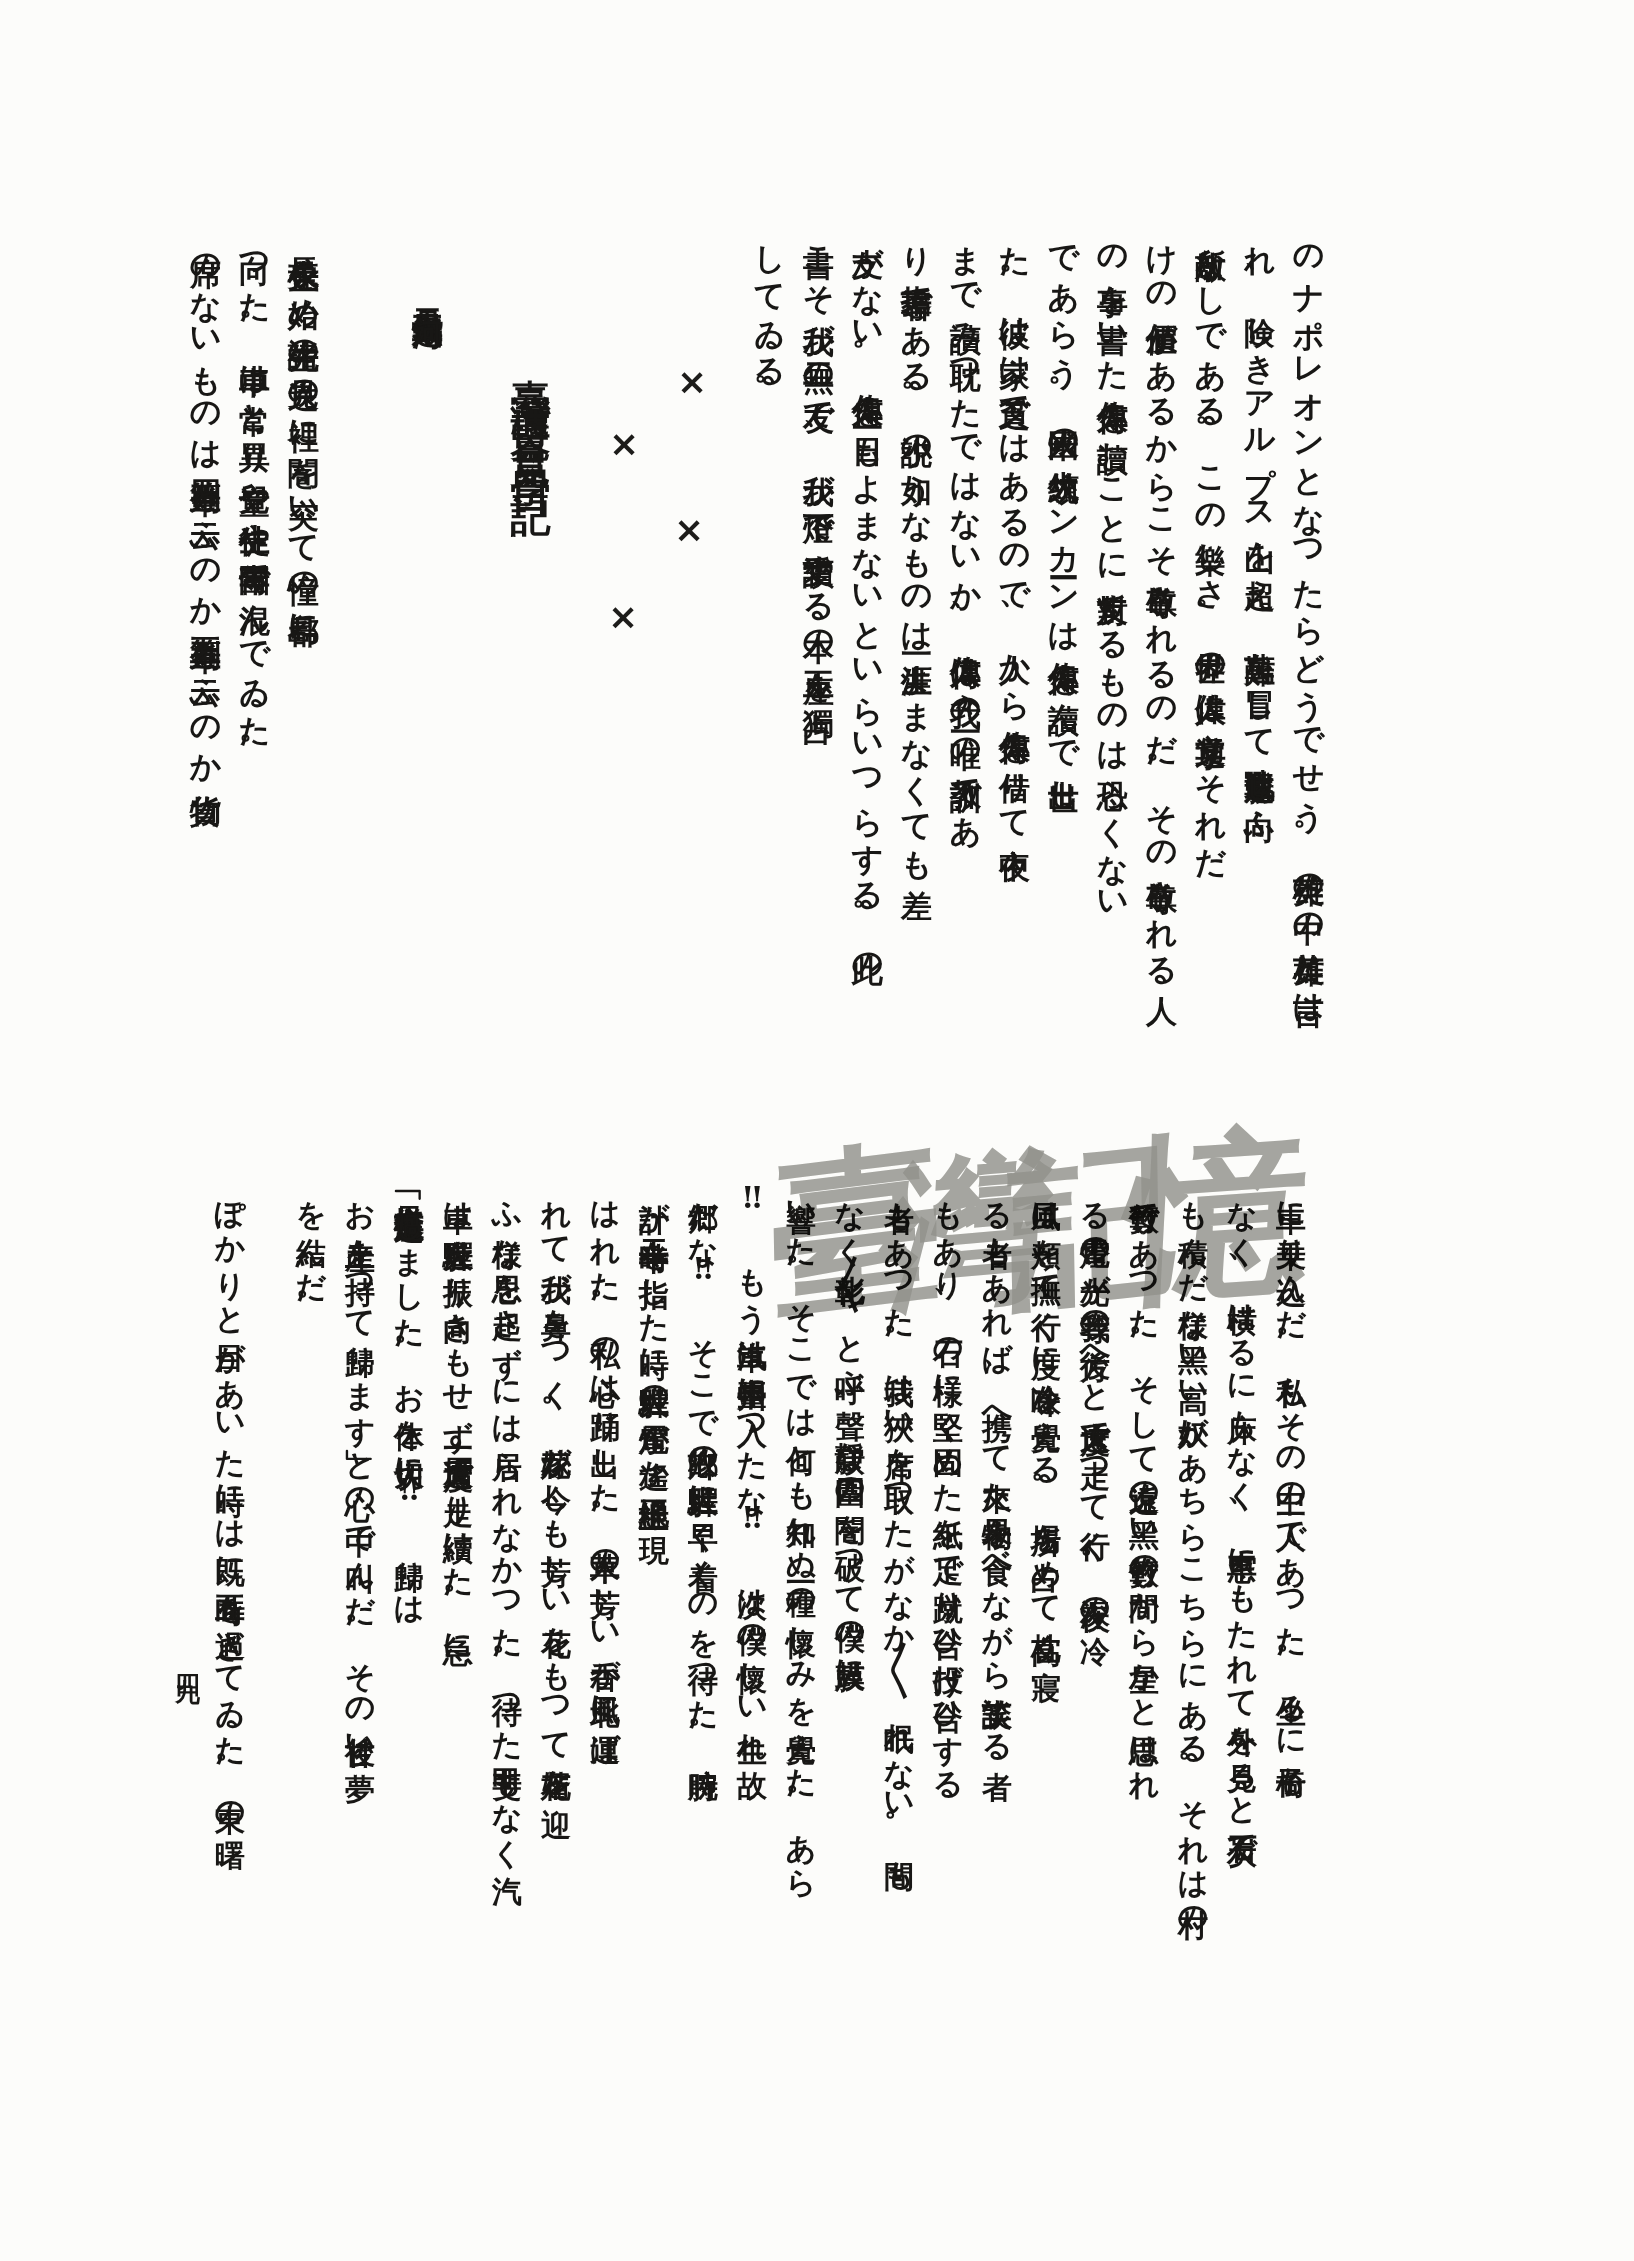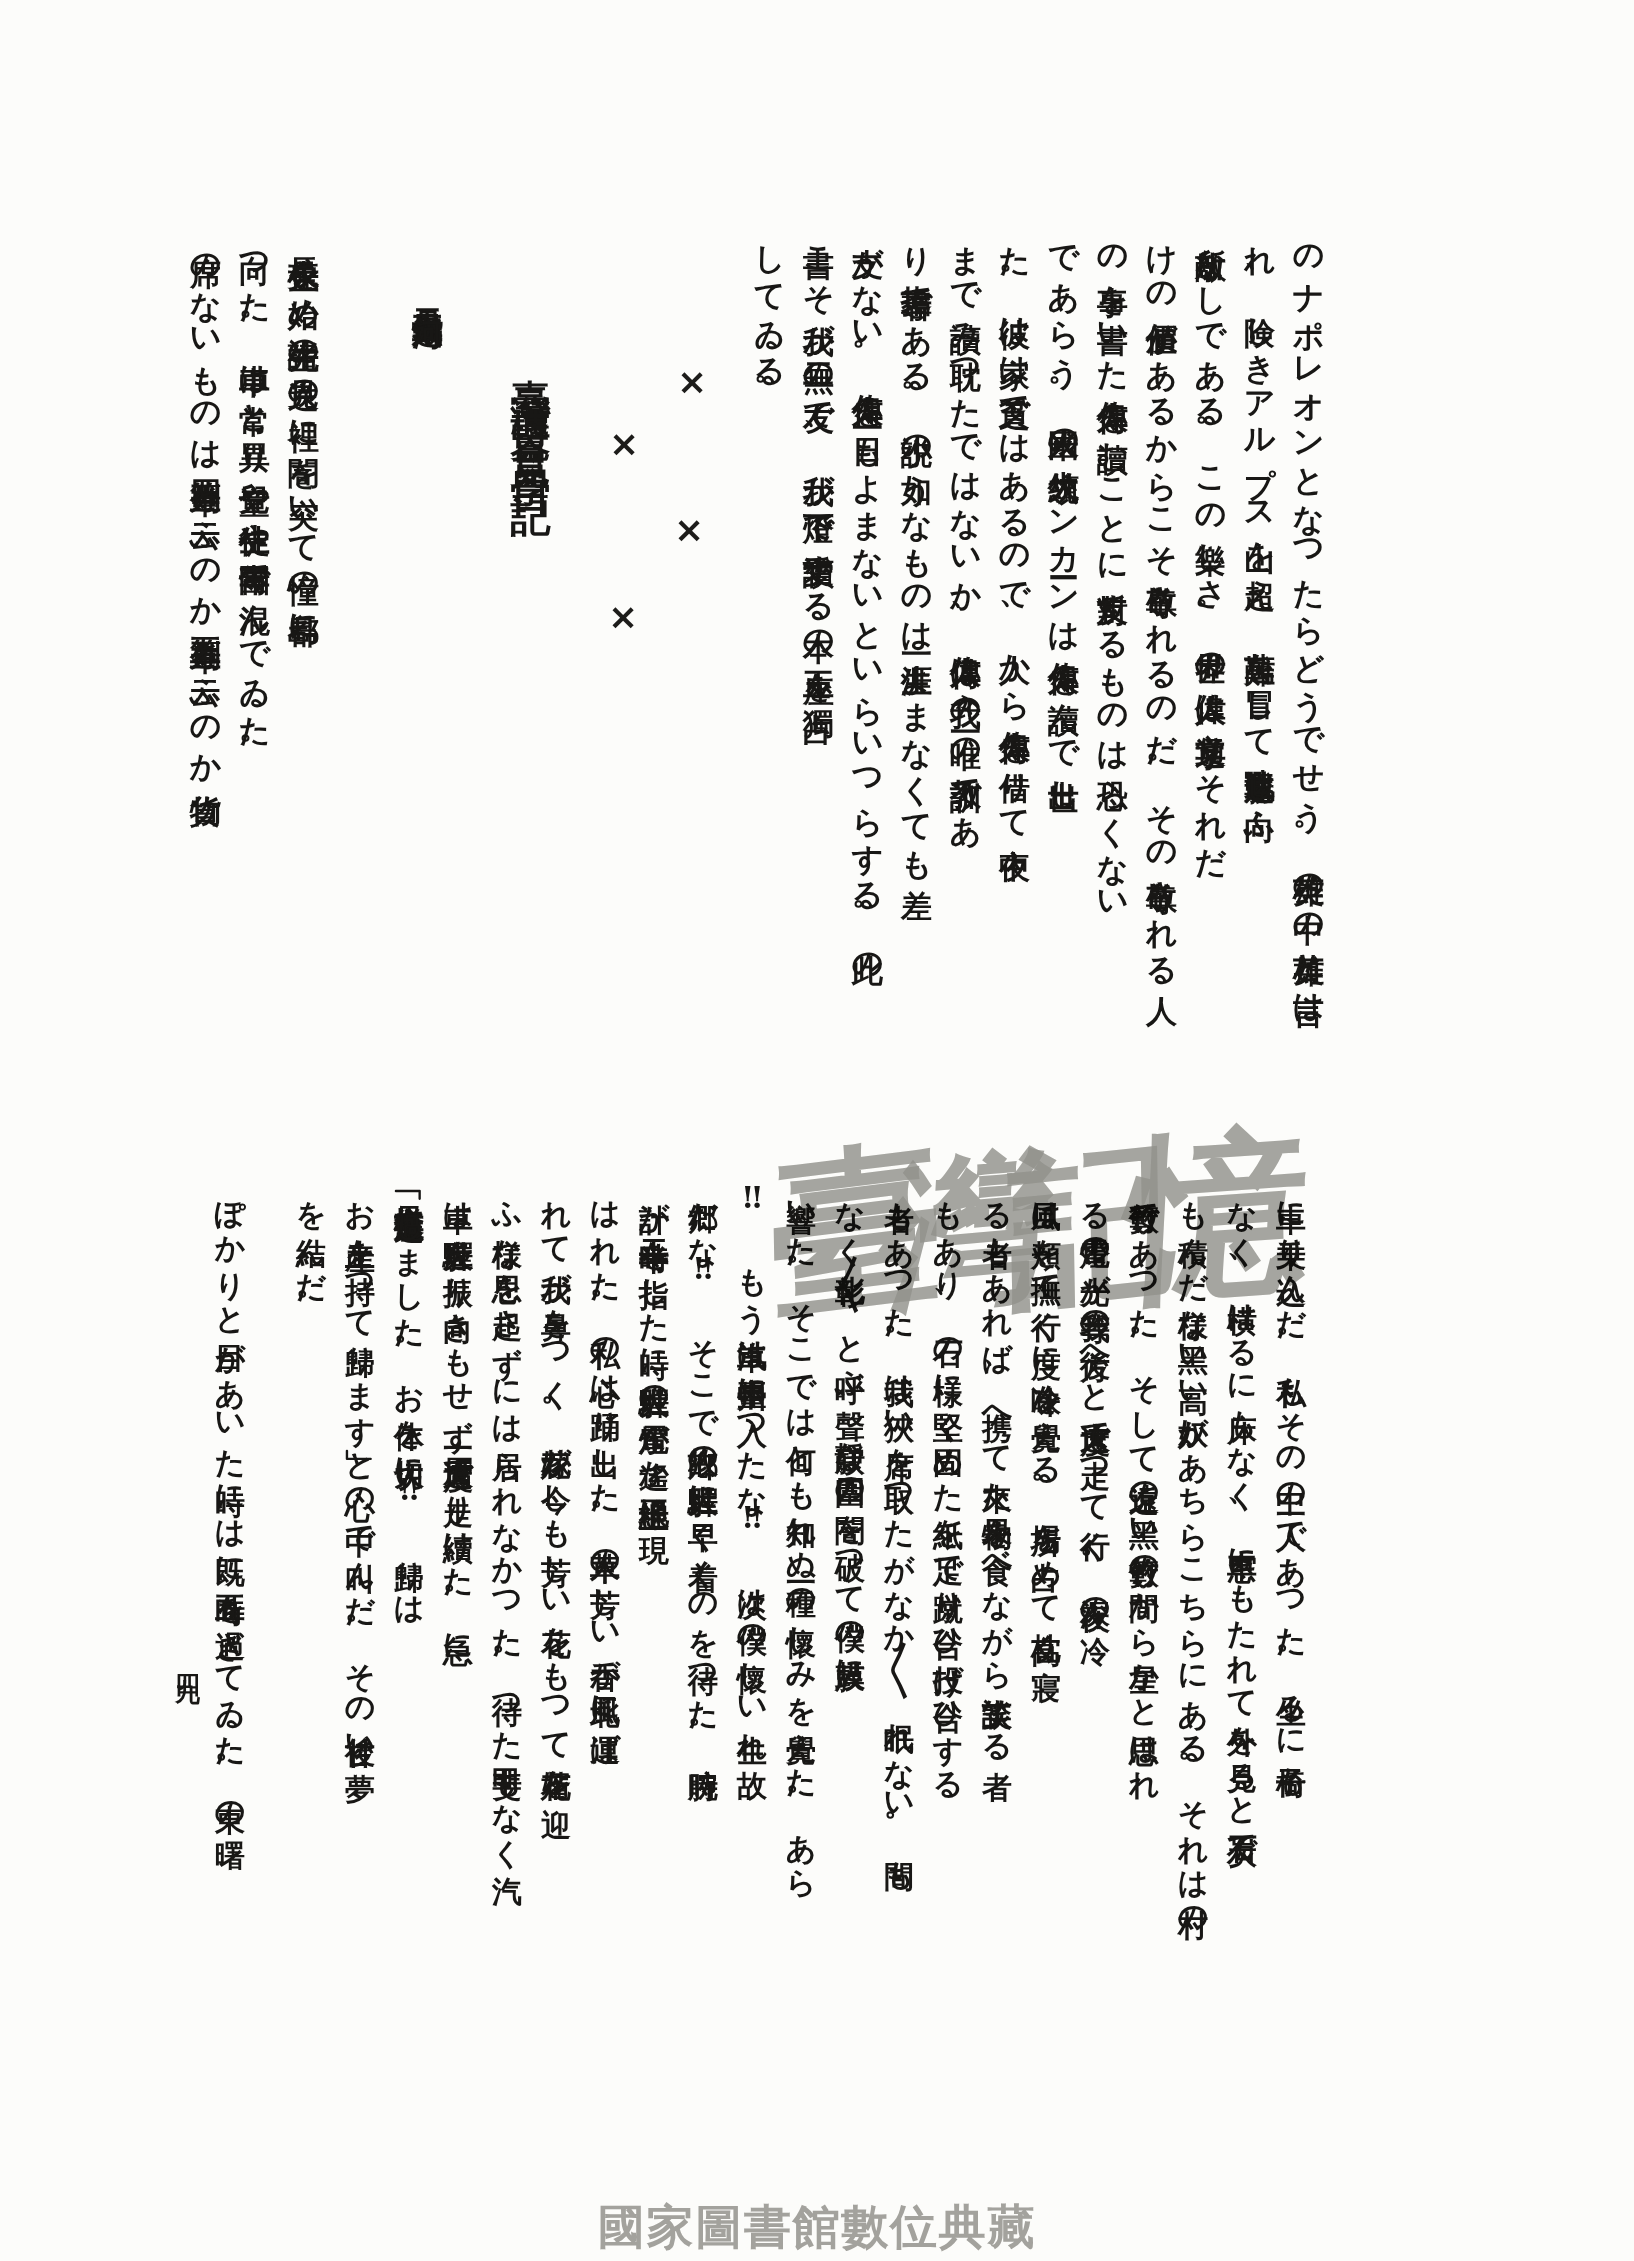--- a/index.html
+++ b/index.html
@@ -120,16 +120,15 @@
 
   <div class="vblock pagenum">四九</div>
 
   <div class="watermark">
     <span class="wm-char wm-c1">臺</span>
     <span class="wm-char wm-c2">灣</span>
     <span class="wm-char wm-c3">記</span>
     <span class="wm-char wm-c4">憶</span>
   </div>
 
-  <div class="stamp">國家圖書館數位典藏</div>
 
 </div>
 
 
 </body></html>

